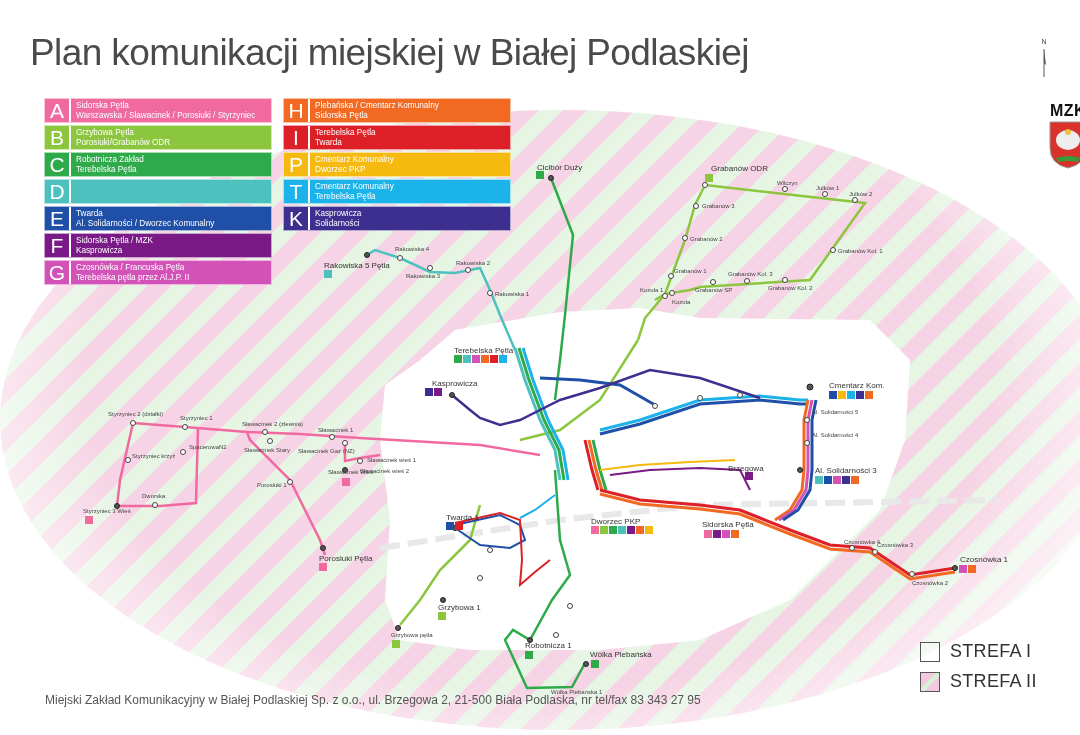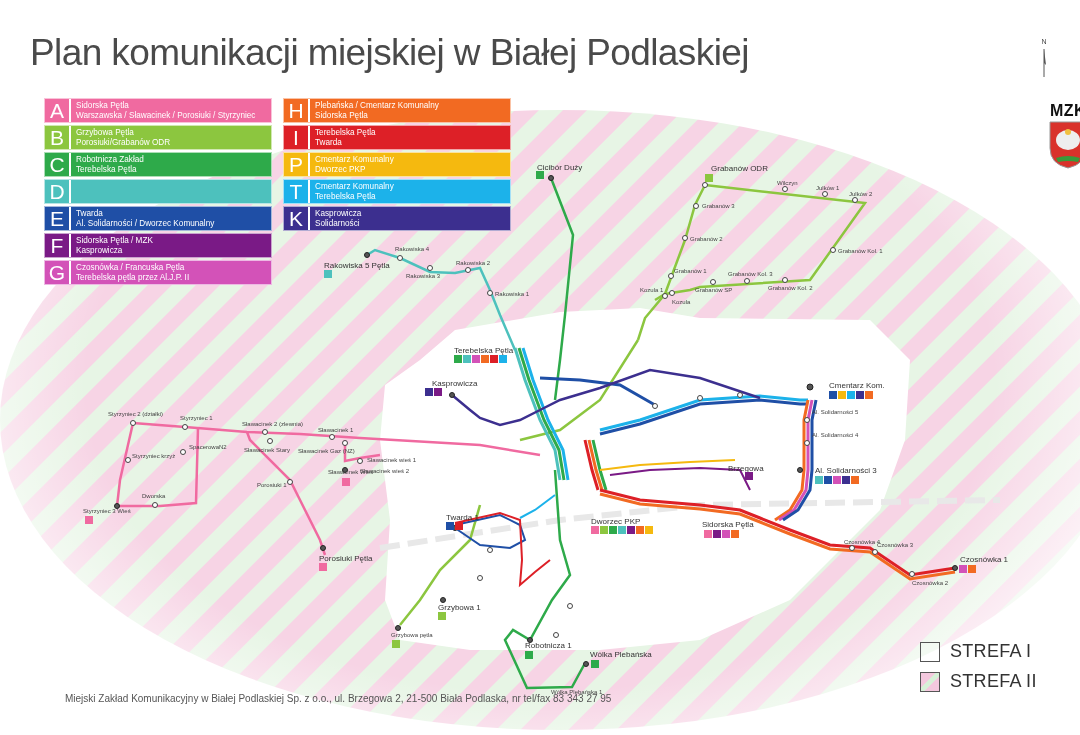--- a/index.html
+++ b/index.html
@@ -15,21 +15,21 @@
   .legend-text span { white-space: nowrap; overflow: hidden; }
   .compass { position: absolute; left: 1037px; top: 38px; width: 14px; height: 40px; }
   .compass-n { position: absolute; left: 0; top: 0; width: 14px; text-align: center; font-size: 7px; color: #444; }
   .logo { position: absolute; left: 1003px; top: 102px; width: 48px; margin-left: 41px; }
   .logo-text { font-size: 16px; font-weight: bold; color: #111; text-align: center; letter-spacing: 0.5px; }
   .zone-legend { position: absolute; left: 896px; top: 636px; }
   .zone-item { display: flex; align-items: flex-end; height: 26px; margin-bottom: 4px; padding-left: 24px; }
   .zone-box { width: 20px; height: 20px; border: 1.5px solid #555; margin-right: 10px; }
   .zone-box.z2 { background: linear-gradient(135deg, #f4c8de 0%, #f4c8de 40%, #d8f0d8 40%, #d8f0d8 60%, #f4c8de 60%); }
   .zone-label { font-size: 18px; color: #333; letter-spacing: 0.3px; }
-  .footer { position: absolute; left: 45px; top: 693px; font-size: 10px; color: #555; margin-left: 20px; }
+  .footer { position: absolute; left: 45px; top: 693px; font-size: 12px; color: #555; }
   .stop-label { font-size: 6px; fill: #444; font-family: "Liberation Sans", sans-serif; }
   .stop-label-lg { font-size: 8px; fill: #333; font-family: "Liberation Sans", sans-serif; }
 </style>
 </head>
 <body>
 
 <div class="page">
 
   <svg class="map-svg" width="1080" height="735" viewBox="0 0 1080 735">
     <defs>

